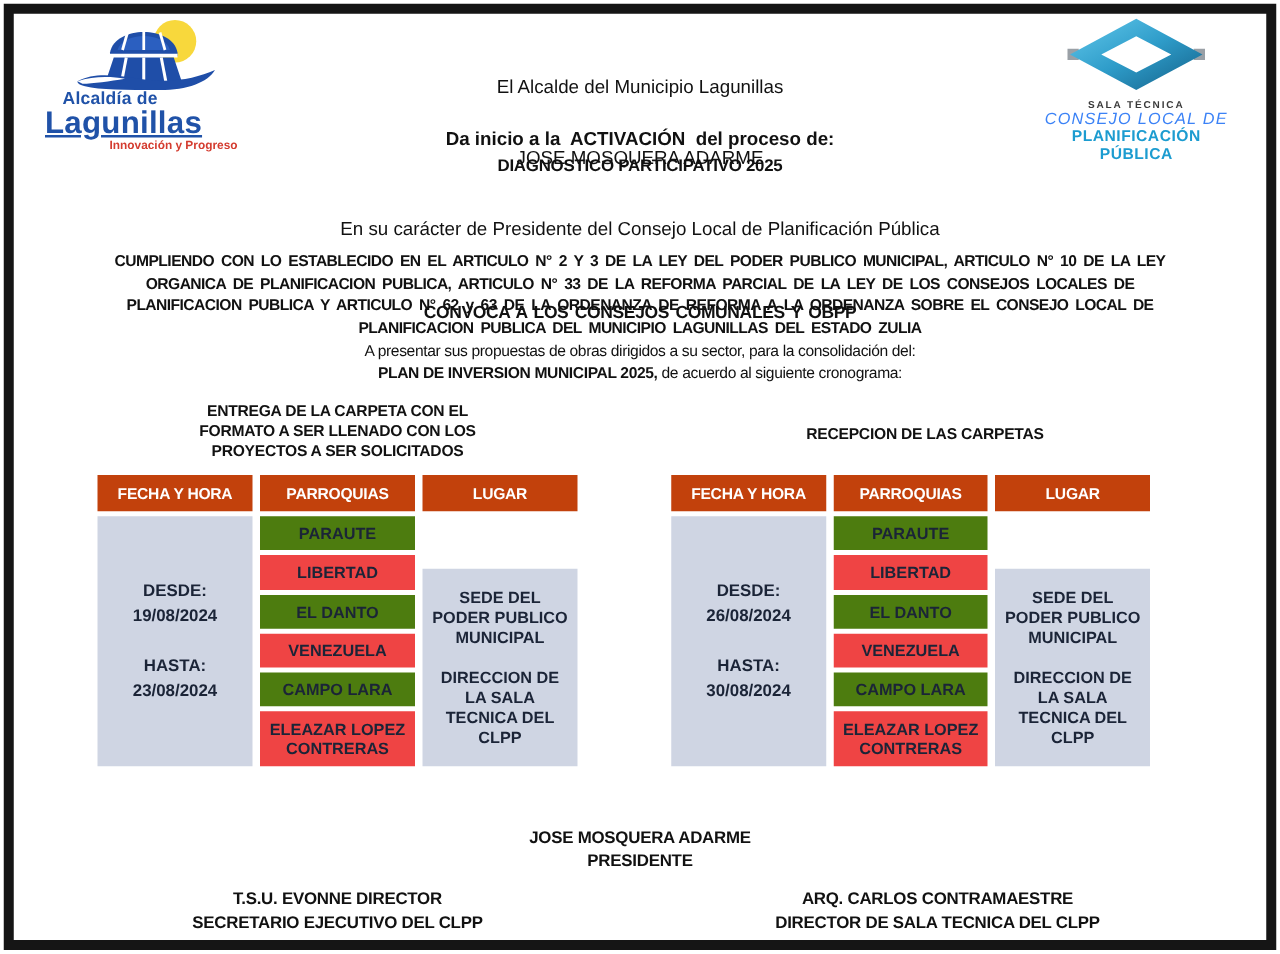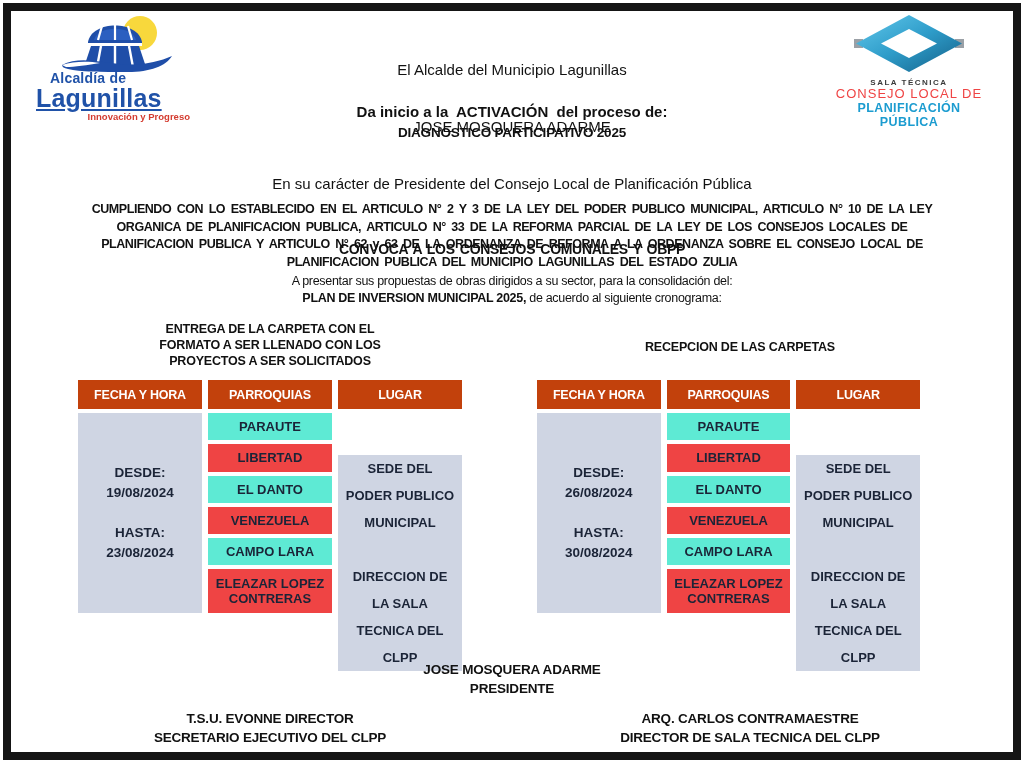--- a/index.html
+++ b/index.html
@@ -14,42 +14,42 @@
   .ll-line1 { font-size:14px; font-weight:bold; color:#2052A8; text-align:left; padding-left:16px; letter-spacing:.2px; margin-top:-4px; }
   .ll-line2 { font-size:25px; font-weight:bold; color:#2052A8; text-align:left; padding-left:2px; letter-spacing:.2px; line-height:24px;text-decoration:underline; }
   .ll-tag   { font-size:9.5px; font-weight:bold; color:#D43C30; text-align:right; padding-right:6px; margin-top:1px; }
 
   .title-block { position:absolute; left:195px; right:195px; top:22px; text-align:center; font-weight:normal; font-size:15px; line-height:19px; white-space:pre-wrap; }
   .activation  { position:absolute; left:0; right:0; top:103px; text-align:center; font-weight:bold; font-size:15px; white-space:pre-wrap; }
   .process     { position:absolute; left:0; right:0; top:125px; text-align:center; font-weight:bold; font-size:13.5px; letter-spacing:-.2px; }
 
   .logo-right { position:absolute; right:36px; top:12px; width:158px; text-align:center; }
   .lr1 { font-size:8px;  font-weight:bold; color:#3a3a3a; letter-spacing:1.5px; margin-top:-2px; }
-  .lr2 { font-size:13px; color:#ef4444; letter-spacing:1px; line-height:14px; }
+  .lr2 { font-size:13px; color:#3b82f6; letter-spacing:1px; line-height:14px;font-style:italic; }
   .lr3 { font-size:12.5px; font-weight:bold; color:#1C9CD0; letter-spacing:.4px; }
 
   
   .paragraph { position:absolute; left:52px; right:52px; top:157px; text-align:center; font-weight:bold; font-size:12.5px; line-height:17.5px; letter-spacing:-.45px; word-spacing:2.5px; white-space:pre-line;margin-top:44px; }
   .convoca   { position:absolute; left:0; right:0; top:241px; text-align:center; font-weight:bold; font-size:14px; letter-spacing:-.3px; word-spacing:1.5px; }
   .intro     { position:absolute; left:0; right:0; top:273px; text-align:center; font-size:12.5px; line-height:16.5px; letter-spacing:-.3px; }
   .intro .b  { font-weight:bold; }
 
   .caption-left  { position:absolute; left:120px; top:321px; width:300px; text-align:center; font-weight:bold; font-size:12.5px; line-height:16px; white-space:pre-line; letter-spacing:-.2px; }
   .caption-right { position:absolute; left:560px; top:340px; width:360px; text-align:center; font-weight:bold; font-size:12.5px; letter-spacing:-.2px; }
 
   
   .table { position:absolute; top:380px; height:233px; display:flex; gap:6px; }
   .table.t-left  { left:78px;  width:384px; }
   .table.t-right { left:537px; width:383px; }
   .col { flex:1; display:flex; flex-direction:column; gap:4px; }
   .th  { height:29px; flex:none; background:#c2410c; color:#fff; font-weight:bold; font-size:12.5px; display:flex; align-items:center; justify-content:center; letter-spacing:-.2px; }
   .cell { background:#CFD5E3; color:#1B2437; font-weight:bold; display:flex; align-items:center; justify-content:center; text-align:center; }
   .merged { flex:1; white-space:pre-line; font-size:13.5px; line-height:20px; }
-  .lugar  { font-size:13px; line-height:27px;margin-top:42px; }
-  .prow { flex:1; background:#5eead4; color:#1B2437; font-weight:bold; font-size:13px; line-height:15px; display:flex; align-items:center; justify-content:center; text-align:center; }
+  .lugar  { font-size:13px; line-height:16px;margin-top:42px; }
+  .prow { flex:1; background:#4d7c0f; color:#1B2437; font-weight:bold; font-size:13px; line-height:15px; display:flex; align-items:center; justify-content:center; text-align:center; }
   .prow.light { background:#ef4444; }
   .prow.tall  { flex:1.6; }
 
   
   .sig { text-align:center; font-weight:bold; font-size:13.5px; line-height:19px; letter-spacing:-.2px; }
   .sig-center { position:absolute; left:0; right:0; top:660px; }
   .sig-left   { position:absolute; left:100px; width:340px; top:709px; }
   .sig-right  { position:absolute; left:565px; width:370px; top:709px; }
 </style>
 </head>

